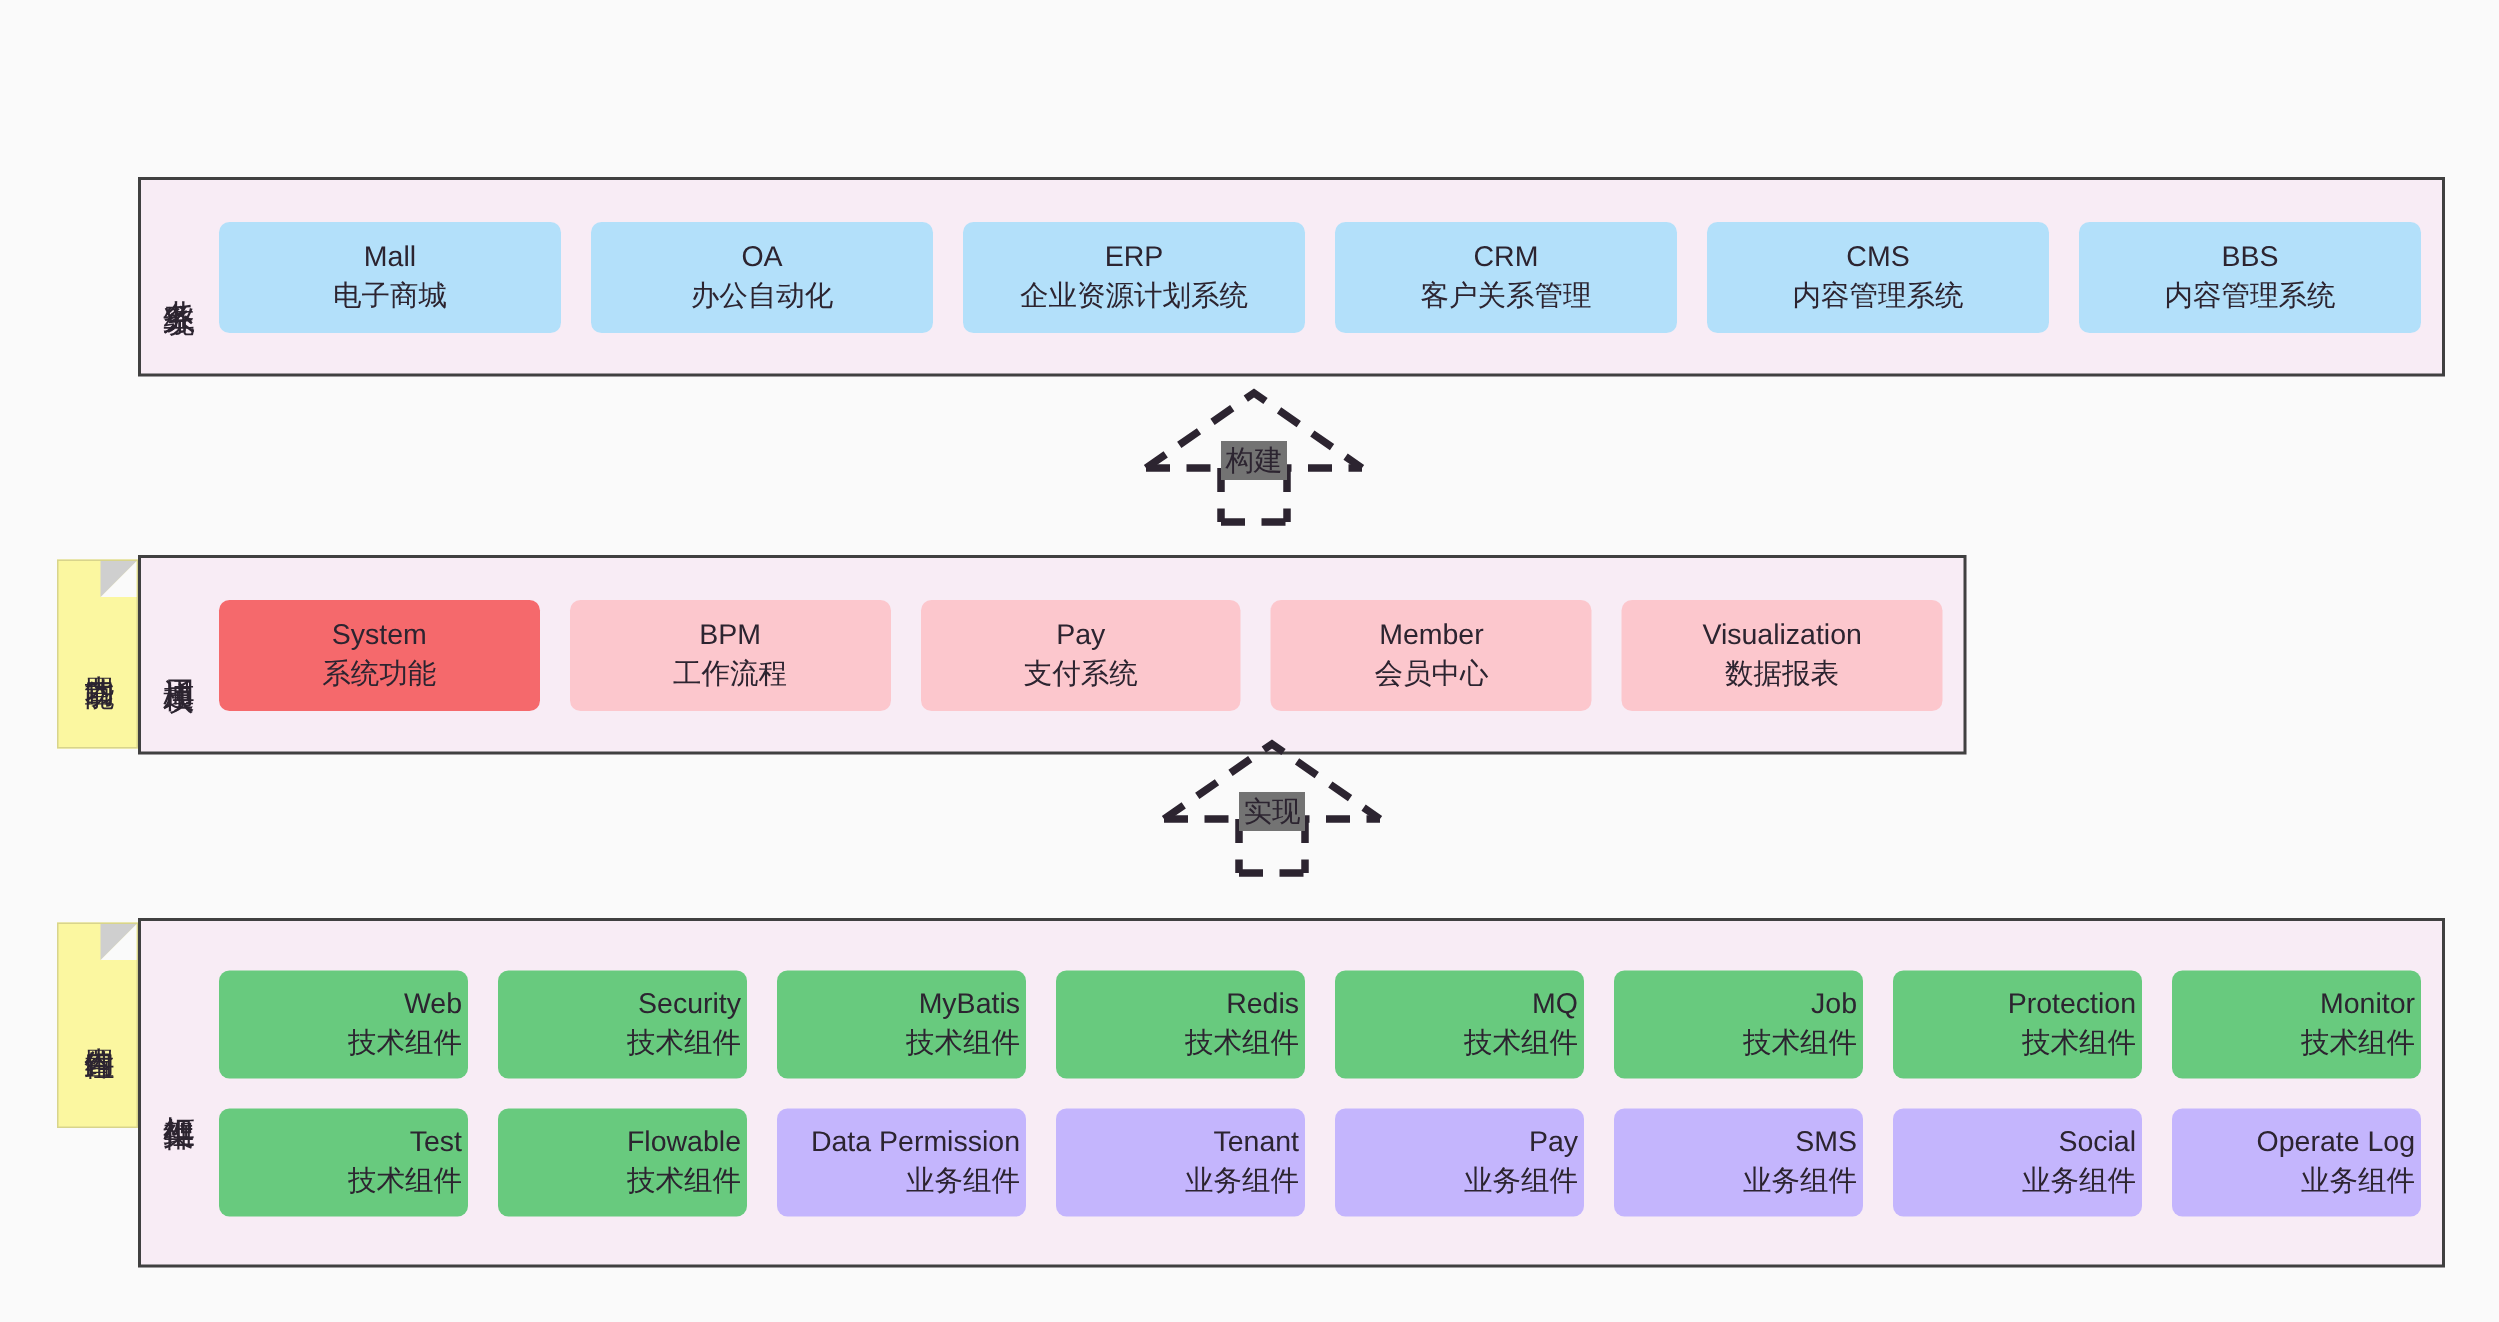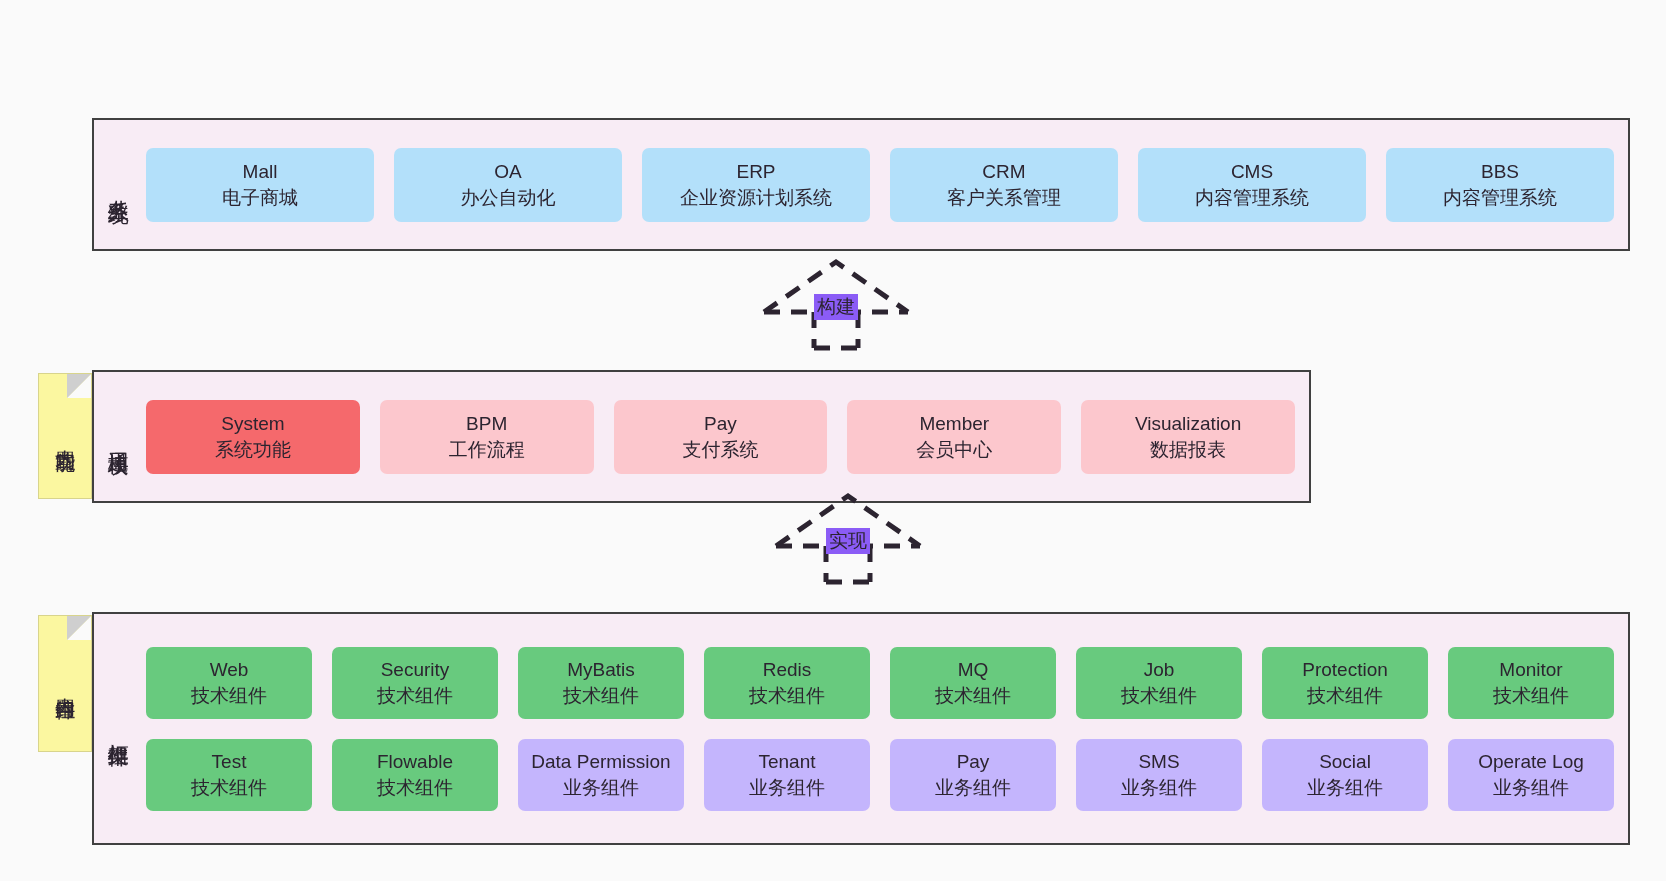--- a/index.html
+++ b/index.html
@@ -80,21 +80,21 @@
   .c-green     { background: #68ca7e; }
   .c-greenlite { background: #c4b5fd; }
 
   
   #layer-business { left: 92px;  top: 118px; width: 1538px; height: 133px; }
   #layer-modules  { left: 92px;  top: 370px; width: 1219px; height: 133px; }
   #layer-framework{ left: 92px;  top: 612px; width: 1538px; height: 233px; }
 
   #layer-business  .card,
   #layer-modules   .card { height: 74px; }
-  #layer-framework .card { height: 72px; }
+  #layer-framework .card { height: 72px; align-items: flex-end; }
 
   
   .note {
     position: absolute;
     box-sizing: border-box;
     width: 54px;
     background: #fbf7a0;
     border: 1px solid #d8d48c;
     display: flex;
     align-items: center;
@@ -130,21 +130,21 @@
 
   
   .connector { position: absolute; }
   .connector svg { display: block; overflow: visible; }
   .connector .conn-label {
     position: absolute;
     left: 50%;
     transform: translateX(-50%);
     font-size: 19px;
     color: #2c2430;
-    background: #8b5cf6;
+    background: #737373;
     padding: 0 3px;
     white-space: nowrap;
     user-select: none;
   }
   #connector-build  { left: 758px; top: 258px; width: 156px; height: 90px; }
   #connector-build  .conn-label { top: 36px; }
   #connector-impl   { left: 770px; top: 492px; width: 156px; height: 90px; }
   #connector-impl   .conn-label { top: 36px; }
 </style>
 </head>

